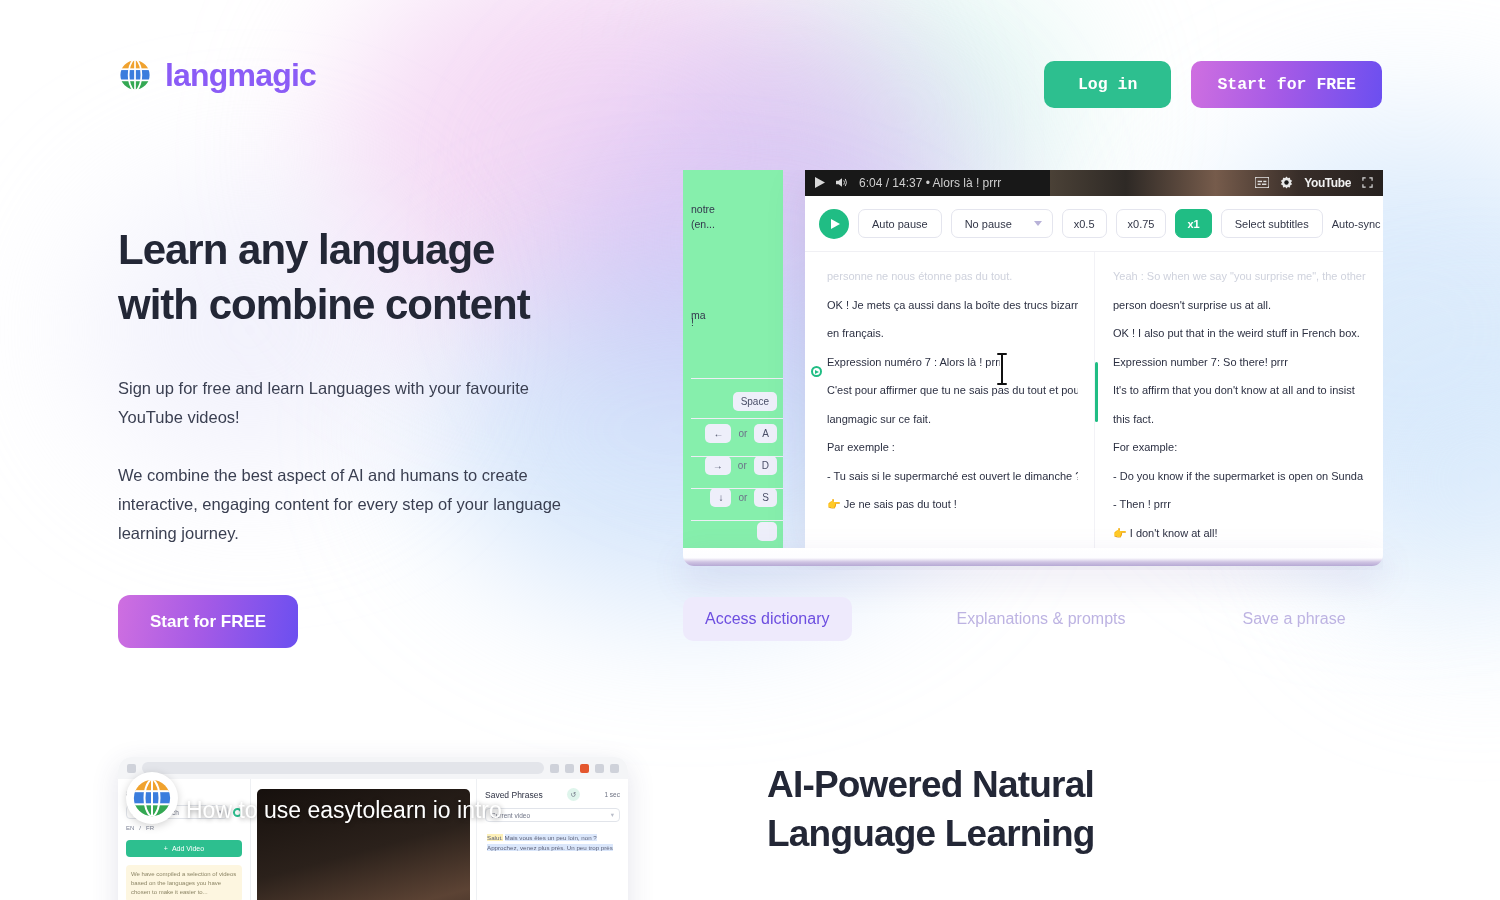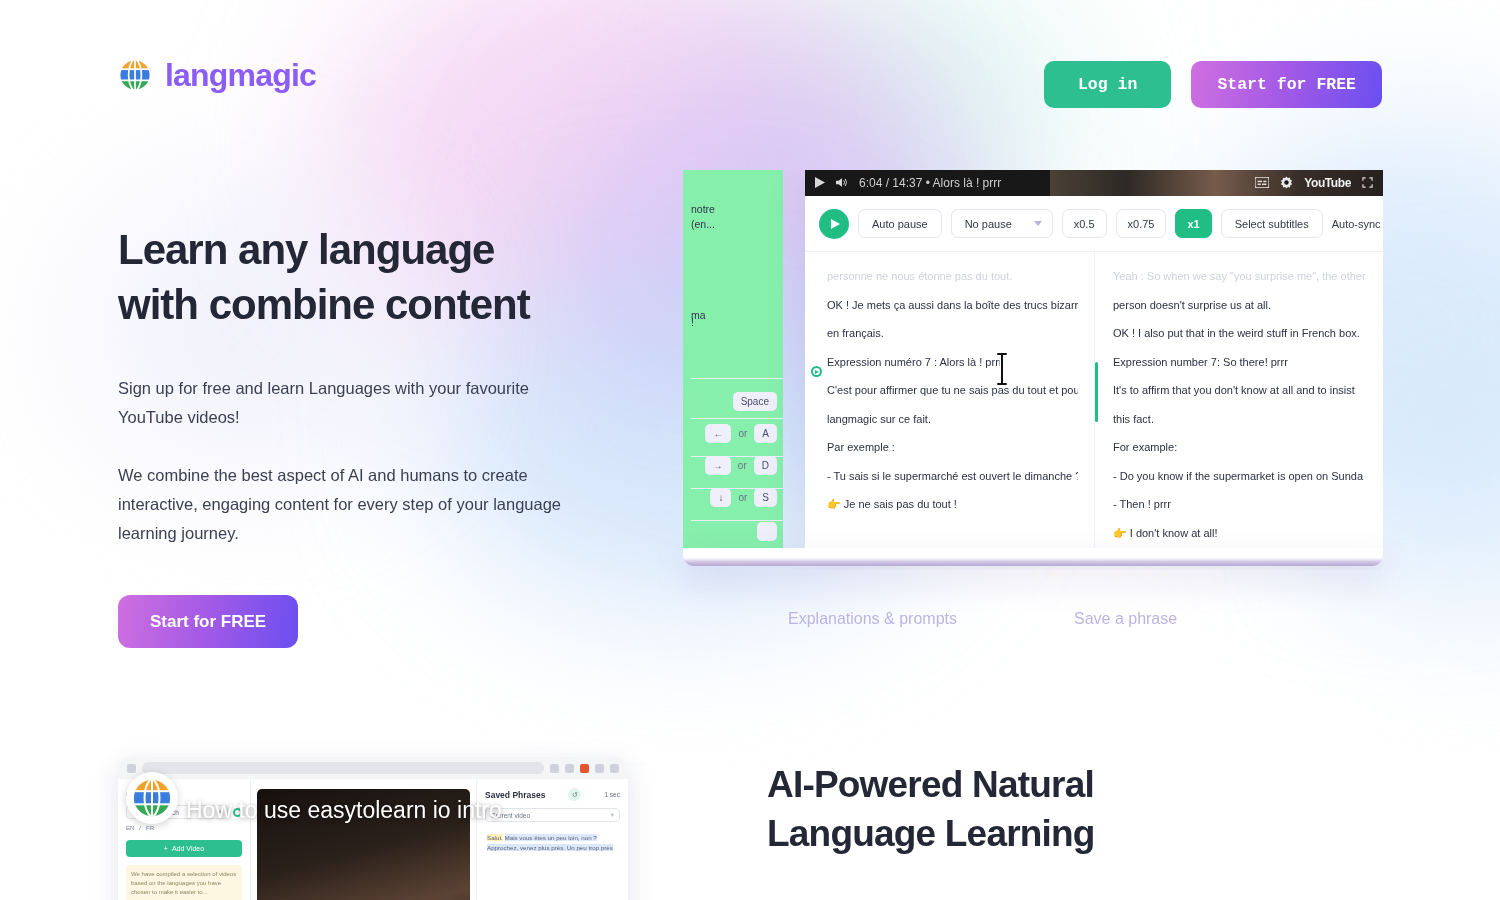--- a/index.html
+++ b/index.html
@@ -175,21 +175,21 @@
     box-shadow: 0 8px 28px rgba(60,55,110,.14); z-index: 4;
   }
   .tc-browserbar { height: 22px; background: #f4f5f7; display: flex; align-items: center; padding: 0 9px; gap: 6px; }
   .tc-url { flex: 1; height: 12px; border-radius: 6px; background: #e3e5ea; }
   .tc-icn { width: 9px; height: 9px; border-radius: 2px; background: #cfd2da; }
   .tc-icn.red { background: #e4572e; }
   .tc-body { display: flex; height: 264px; background: #fff; }
   .tc-left { width: 133px; padding: 9px 8px; border-right: 1px solid #eef0f3; font-size: 7px; color: #6b7080; }
   .tc-mid { flex: 1; background: #fff; padding: 10px 6px; }
   .tc-right { width: 152px; padding: 9px 8px; border-left: 1px solid #eef0f3; font-size: 7px; color: #6b7080; }
-  .tc-h { font-size: 8.5px; font-weight: 700; color: #2c3042; }
+  .tc-h { font-size: 8.5px; font-weight: 400; color: #2c3042; }
   .tc-field { margin-top: 7px; height: 14px; border: 1px solid #e1e4ea; border-radius: 4px; display: flex; align-items: center; justify-content: space-between; padding: 0 5px; font-size: 6.5px; color: #707587; }
   .tc-green-btn { margin-top: 9px; height: 17px; border-radius: 4px; background: #2dbf8f; display: flex; align-items: center; justify-content: center; gap: 4px; color: #fff; font-size: 7px; }
   .tc-note { margin-top: 8px; background: #fdf6e0; border-radius: 4px; padding: 5px; font-size: 6px; line-height: 9px; color: #8c8565; }
   .tc-video { width: 100%; height: 100%; border-radius: 5px; background: linear-gradient(165deg,#16100d 0%,#2b211b 30%,#5c4334 52%,#241a16 78%,#0d0a09 100%); position: relative; }
   .tc-gear { width: 9px; height: 9px; border-radius: 50%; border: 2px solid #2dbf8f; }
   .tc-flags { margin-top: 6px; display: flex; align-items: center; gap: 5px; font-size: 6px; color: #7a8093; }
   .tc-phrase { margin-top: 7px; background: #fff; border-radius: 4px; padding: 4px 2px; font-size: 6.2px; line-height: 10px; color: #5d627a; }
   .hl-yellow { background: #fdf0b8; }
   .hl-blue { background: #dbe7fb; }
   .tc-badge { width: 13px; height: 13px; border-radius: 50%; background: #dff5ec; display:flex; align-items:center; justify-content:center; }
@@ -390,20 +390,21 @@
             <div class="sub-line">- Then ! prrr</div>
             <div class="sub-line"><span class="emoji-hand">👉</span> <span>I don't know at all!</span></div>
           </div>
         </div>
       </div>
     </div>
   </div>
   <div class="card-base"></div>
 
   <div class="tabs">
+    <button class="tab active">Access dictionary</button>
     <span class="tab-sp1"></span>
     <button class="tab idle">Explanations &amp; prompts</button>
     <span class="tab-sp2"></span>
     <button class="tab idle">Save a phrase</button>
   </div>
 
   <div class="thumb-card">
     <div class="tc-browserbar">
       <div class="tc-icn"></div>
       <div class="tc-url"></div>

